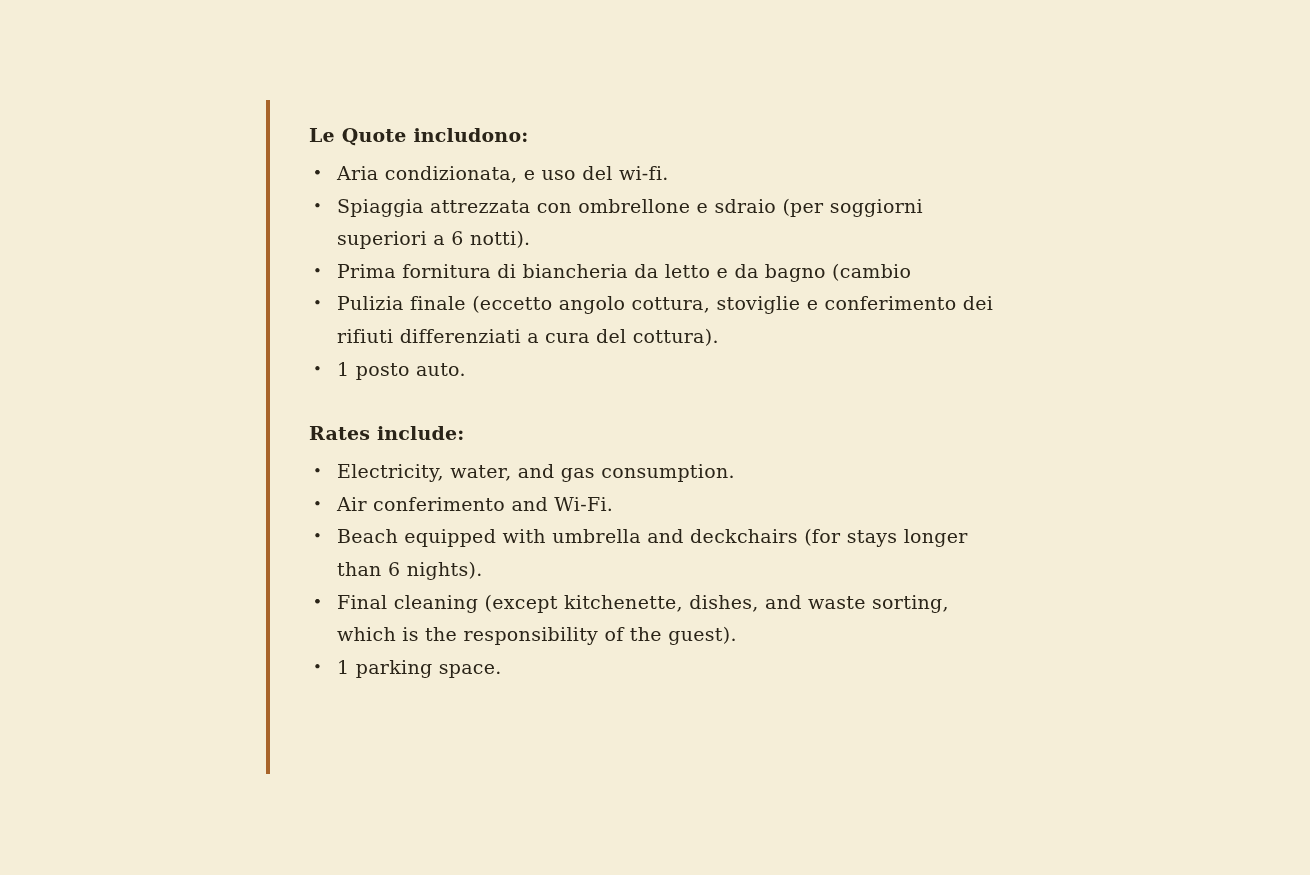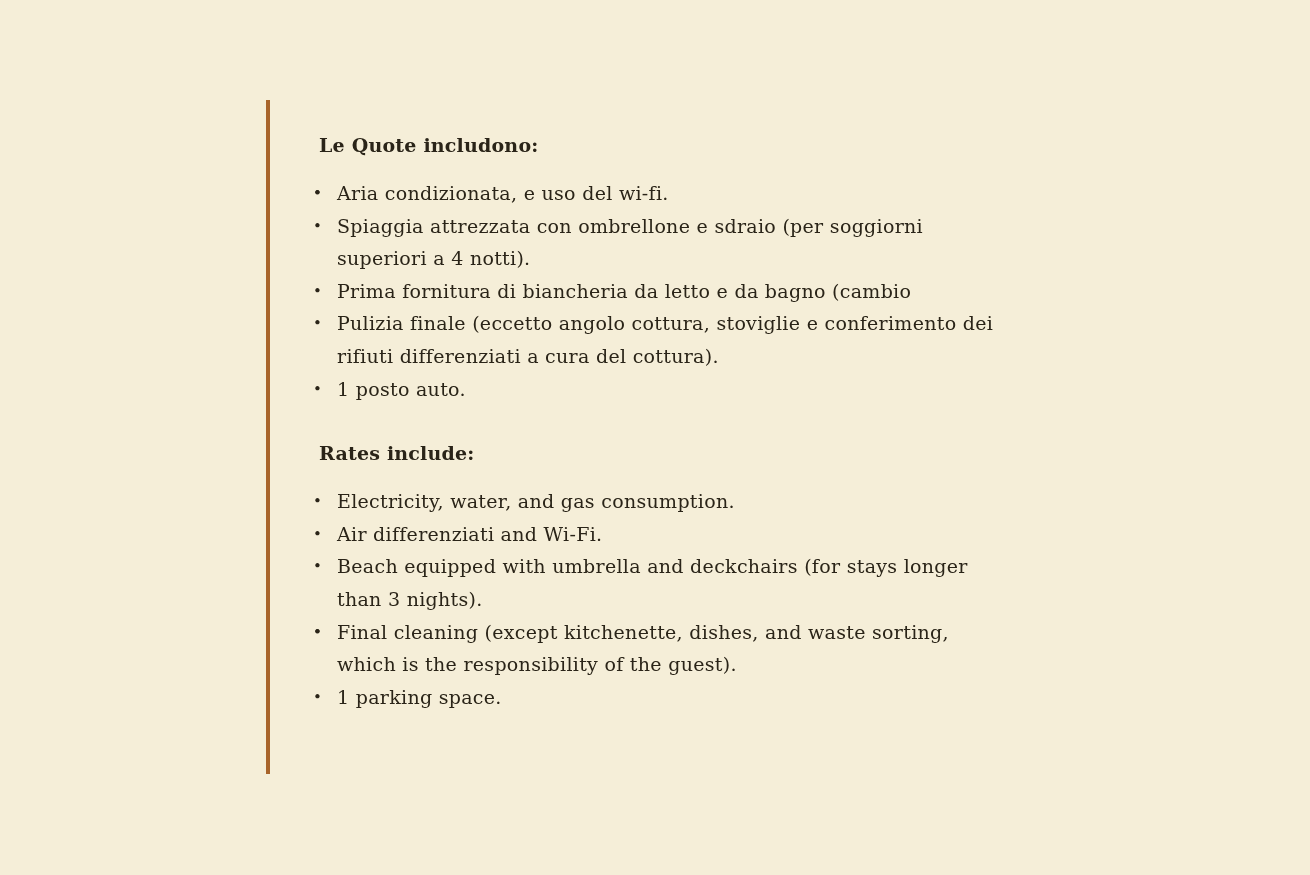--- a/index.html
+++ b/index.html
@@ -20,21 +20,21 @@
     }
     .content {
       position:absolute;
       left:33px; top:13px;
       width:780px;
     }
     .heading {
       font-weight:bold;
       font-size:19px;
       line-height:32px;
-      margin:16px;
+      margin:6px;
       letter-spacing:0.2px;
     }
     ul {
       list-style:none;
       margin:0; padding:0;
     }
     li {
       position:relative;
       padding-left:34px;
       font-size:19px;
@@ -51,31 +51,31 @@
 </head>
 <body>
 
 <div class="card">
   <div class="content">
     <div class="section">
       <p class="heading">Le Quote includono:</p>
       <ul>
         <li><span class="bullet">•</span></li>
         <li><span class="bullet">•</span><span>Aria condizionata, e uso del wi-fi.</span></li>
-        <li><span class="bullet">•</span><span>Spiaggia attrezzata con ombrellone e sdraio (per soggiorni</span><br><span>superiori a 4 notti).</span></li>
+        <li><span class="bullet">•</span><span>Spiaggia attrezzata con ombrellone e sdraio (per soggiorni</span><br><span>superiori a 6 notti).</span></li>
         <li><span class="bullet">•</span><span>Prima fornitura di biancheria da letto e da bagno (cambio</span><br></li>
         <li><span class="bullet">•</span><span>Pulizia finale (eccetto angolo cottura, stoviglie e conferimento dei</span><br><span>rifiuti differenziati a cura del cottura).</span></li>
         <li><span class="bullet">•</span><span>1 posto auto.</span></li>
       </ul>
     </div>
     <div class="section">
       <p class="heading">Rates include:</p>
       <ul>
         <li><span class="bullet">•</span><span>Electricity, water, and gas consumption.</span></li>
-        <li><span class="bullet">•</span><span>Air differenziati and Wi-Fi.</span></li>
-        <li><span class="bullet">•</span><span>Beach equipped with umbrella and deckchairs (for stays longer</span><br><span>than 3 nights).</span></li>
+        <li><span class="bullet">•</span><span>Air conferimento and Wi-Fi.</span></li>
+        <li><span class="bullet">•</span><span>Beach equipped with umbrella and deckchairs (for stays longer</span><br><span>than 6 nights).</span></li>
         <li><span class="bullet">•</span></li>
         <li><span class="bullet">•</span><span>Final cleaning (except kitchenette, dishes, and waste sorting,</span><br><span>which is the responsibility of the guest).</span></li>
         <li><span class="bullet">•</span><span>1 parking space.</span></li>
       </ul>
     </div>
   </div>
 </div>
 
 </body></html>

